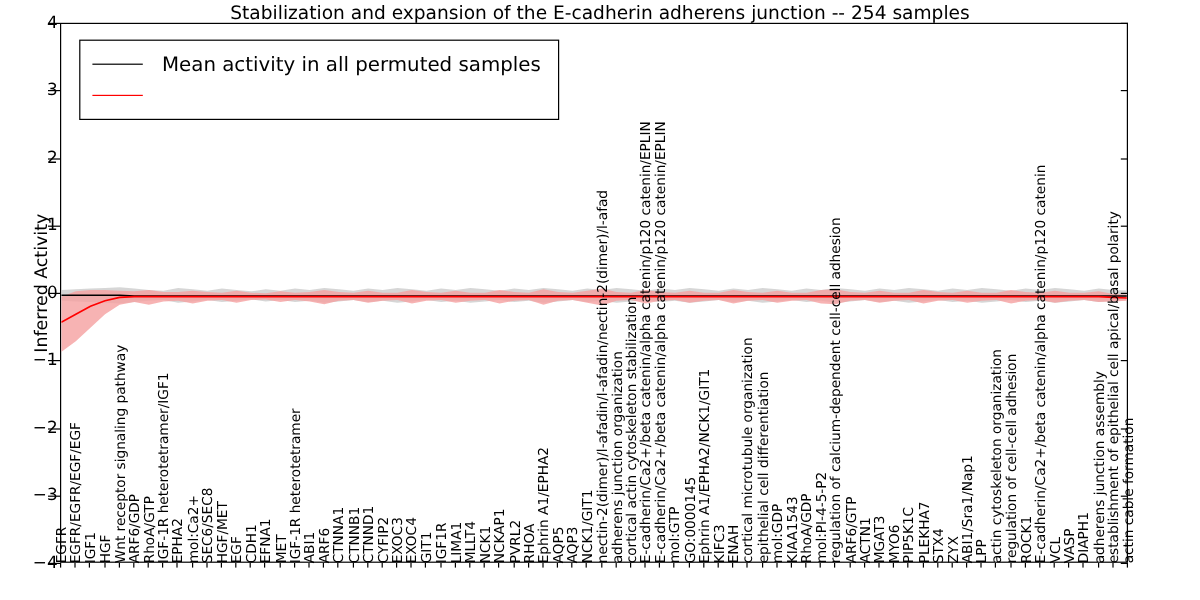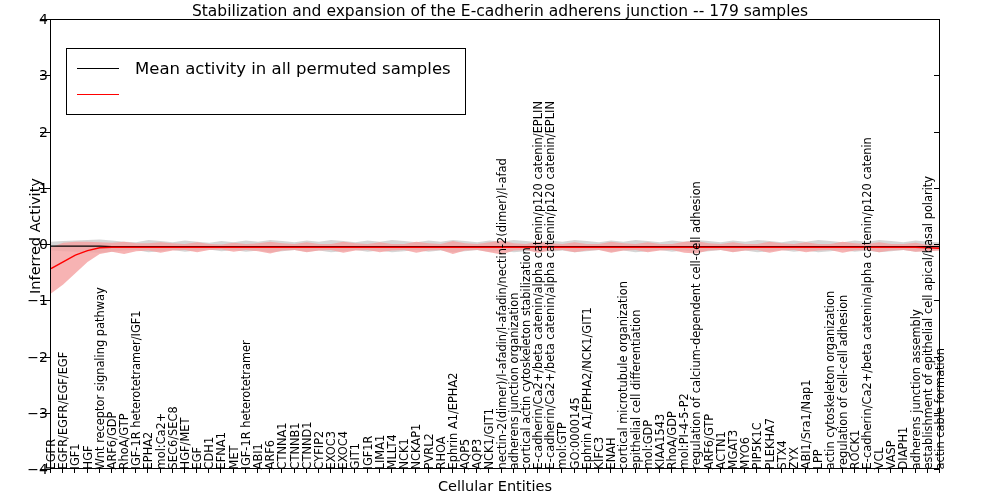--- a/index.html
+++ b/index.html
@@ -43,38 +43,37 @@
   .xtl{
     position:absolute;bottom:0;
     font-size:11.4px;line-height:11.4px;
     white-space:nowrap;color:#000;
     transform-origin:left bottom;
     transform:rotate(-90deg) translateY(100%);
   }
 
   
   #legend{
-    position:absolute;left:15px;top:28px;
+    position:absolute;left:15px;top:13px;
     border:1.2px solid #000;background:#fff;
     padding:6px 14px 7px 10px;box-sizing:border-box;
   }
   .legrow{display:flex;align-items:center;height:26px;}
   .legline{display:inline-block;width:42px;height:0;border-top:1.4px solid #000;margin-right:16px;}
   .legline.red{border-top-color:#ff0000;}
   .legtxt{font-size:16.5px;color:#000;white-space:nowrap;}
 </style>
 </head>
 <body>
 
 <div id="fig">
 
-  <div id="title">Stabilization and expansion of the E-cadherin adherens junction -- 179 samples</div>
+  <div id="title">Stabilization and expansion of the E-cadherin adherens junction -- 254 samples</div>
 
   <div id="ylabel">Inferred Activity</div>
-  <div id="xlabel">Cellular Entities</div>
 
   <div id="yaxis"></div>
   <div id="xaxis-ticks">
       <div class="xtick" style="left: 50px; height: 4px;"></div>
       <div class="xtick" style="left: 62.1781px; height: 4px;"></div>
       <div class="xtick" style="left: 74.3562px; height: 4px;"></div>
       <div class="xtick" style="left: 86.5342px; height: 4px;"></div>
       <div class="xtick" style="left: 98.7123px; height: 4px;"></div>
       <div class="xtick" style="left: 110.89px; height: 4px;"></div>
       <div class="xtick" style="left: 123.068px; height: 4px;"></div>

